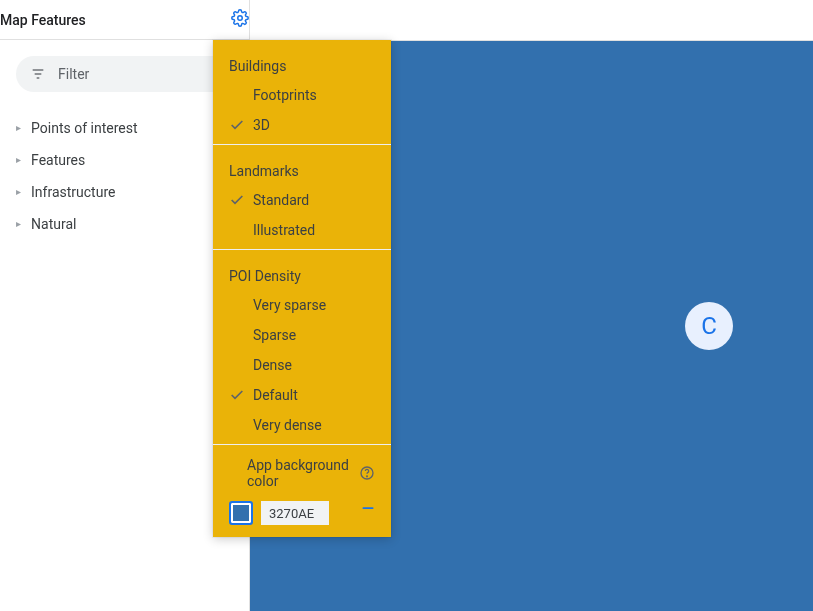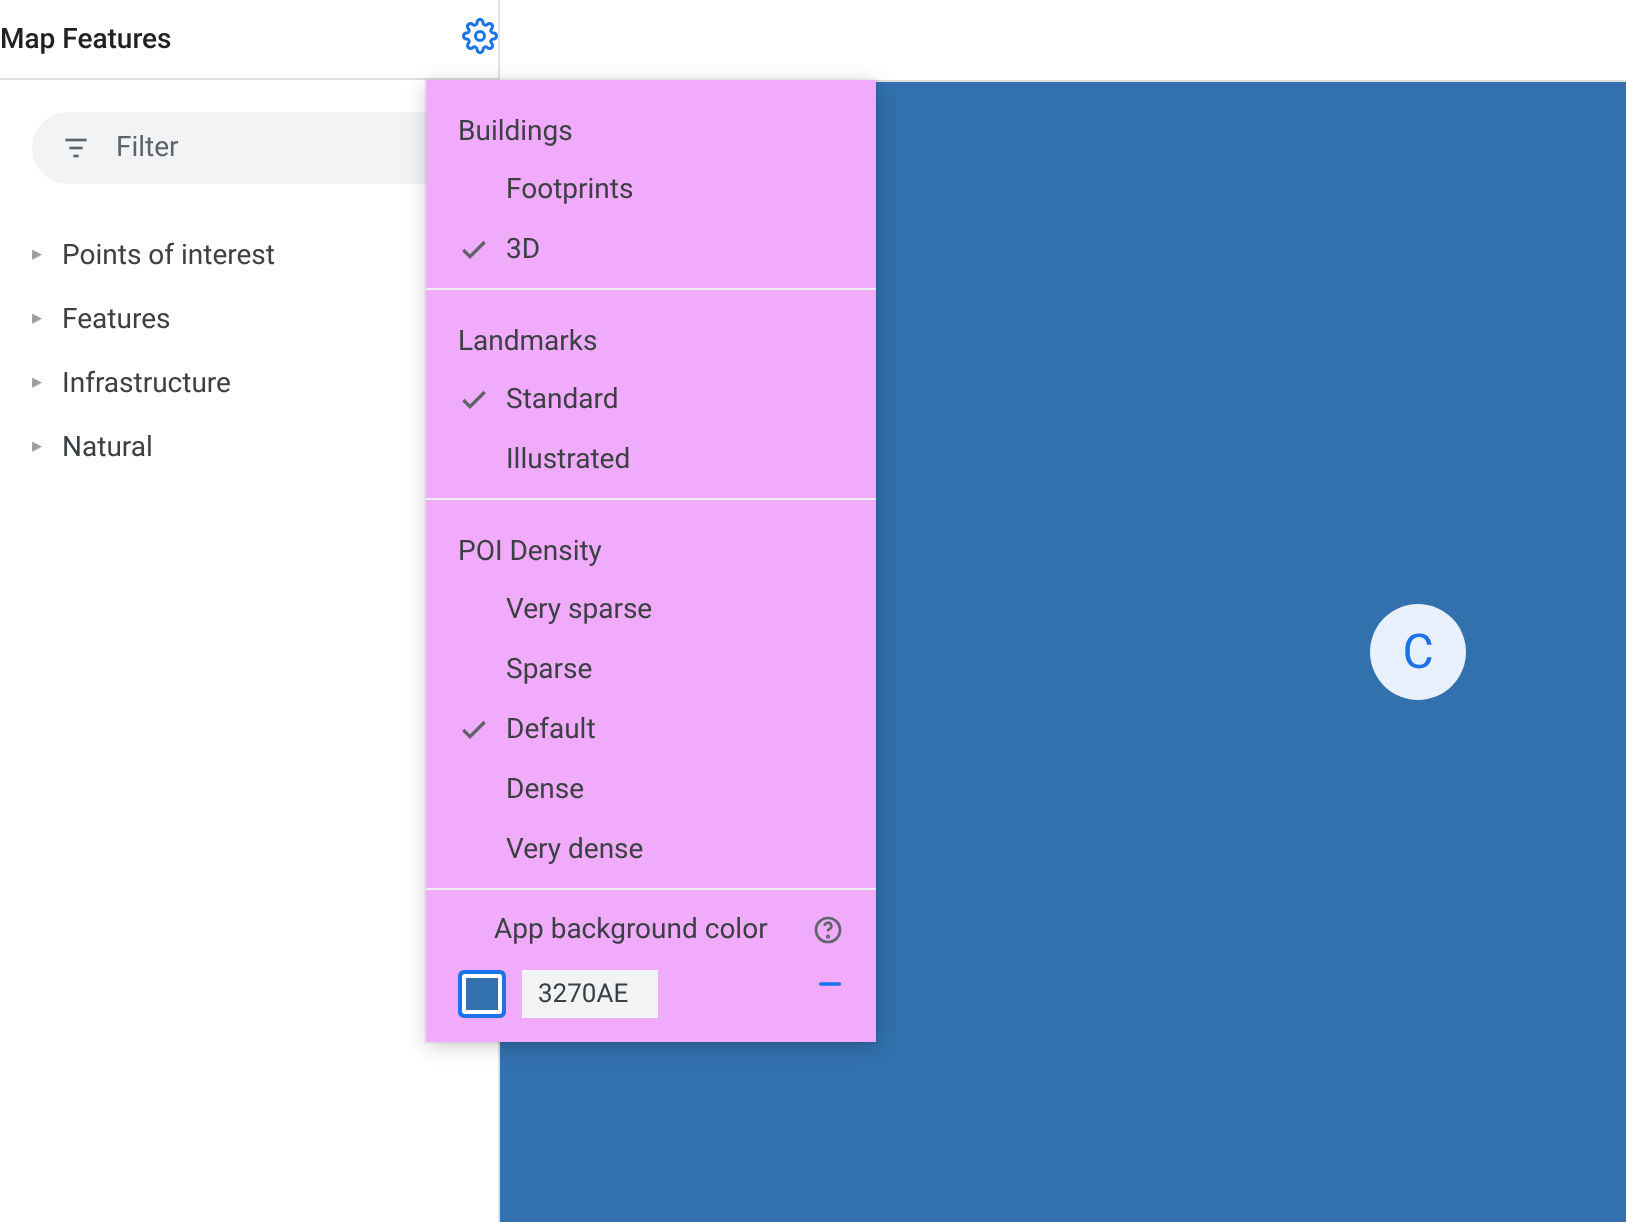--- a/index.html
+++ b/index.html
@@ -101,22 +101,22 @@
       align-items: center;
       justify-content: center;
       font-size: 24px;
       font-weight: 400;
       cursor: pointer;
     }
     .settings-popup {
       position: absolute;
       left: 213px;
       top: 40px;
-      width: 225px;
-      background: #f0abfc;
+      width: 178px;
+      background: #eab308;
       box-shadow: 0 2px 10px rgba(0,0,0,0.2), 0 0 0 1px rgba(0,0,0,0.04);
       z-index: 10;
       padding-bottom: 8px;
     }
     .popup-section {
       padding: 8px 0 4px 0;
       border-bottom: 1px solid #eee;
     }
     .popup-section:last-of-type { border-bottom: none; }
     .popup-section-title {
@@ -281,30 +281,30 @@
     <div class="popup-section-title">POI Density</div>
     <div class="popup-option">
       <span class="check"></span>
       <span class="lbl">Very sparse</span>
     </div>
     <div class="popup-option">
       <span class="check"></span>
       <span class="lbl">Sparse</span>
     </div>
     <div class="popup-option">
+      <span class="check"></span>
+      <span class="lbl">Dense</span>
+    </div>
+    <div class="popup-option">
       <span class="check">
         <svg width="16" height="16" viewBox="0 0 24 24" fill="none" stroke="currentColor" stroke-width="2.5">
             <polyline points="20 6 9 17 4 12"></polyline>
           </svg>
       </span>
       <span class="lbl">Default</span>
-    </div>
-    <div class="popup-option">
-      <span class="check"></span>
-      <span class="lbl">Dense</span>
     </div>
     <div class="popup-option">
       <span class="check"></span>
       <span class="lbl">Very dense</span>
     </div>
   </div>
 
   <div class="bg-color-row">
     <div class="bg-color-header">
       <span>App background color</span>

